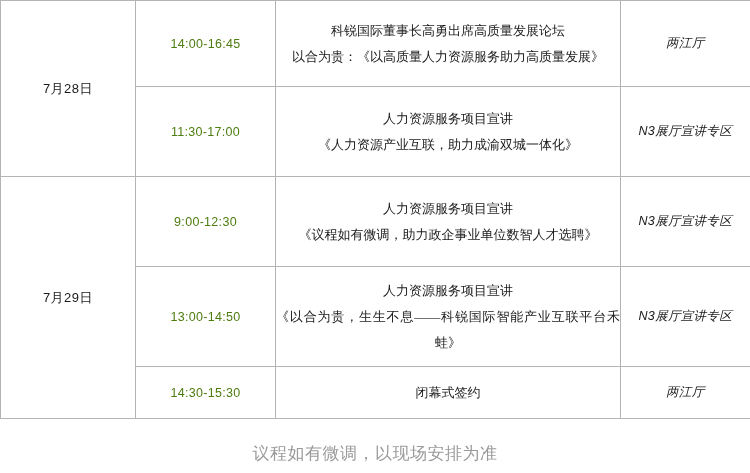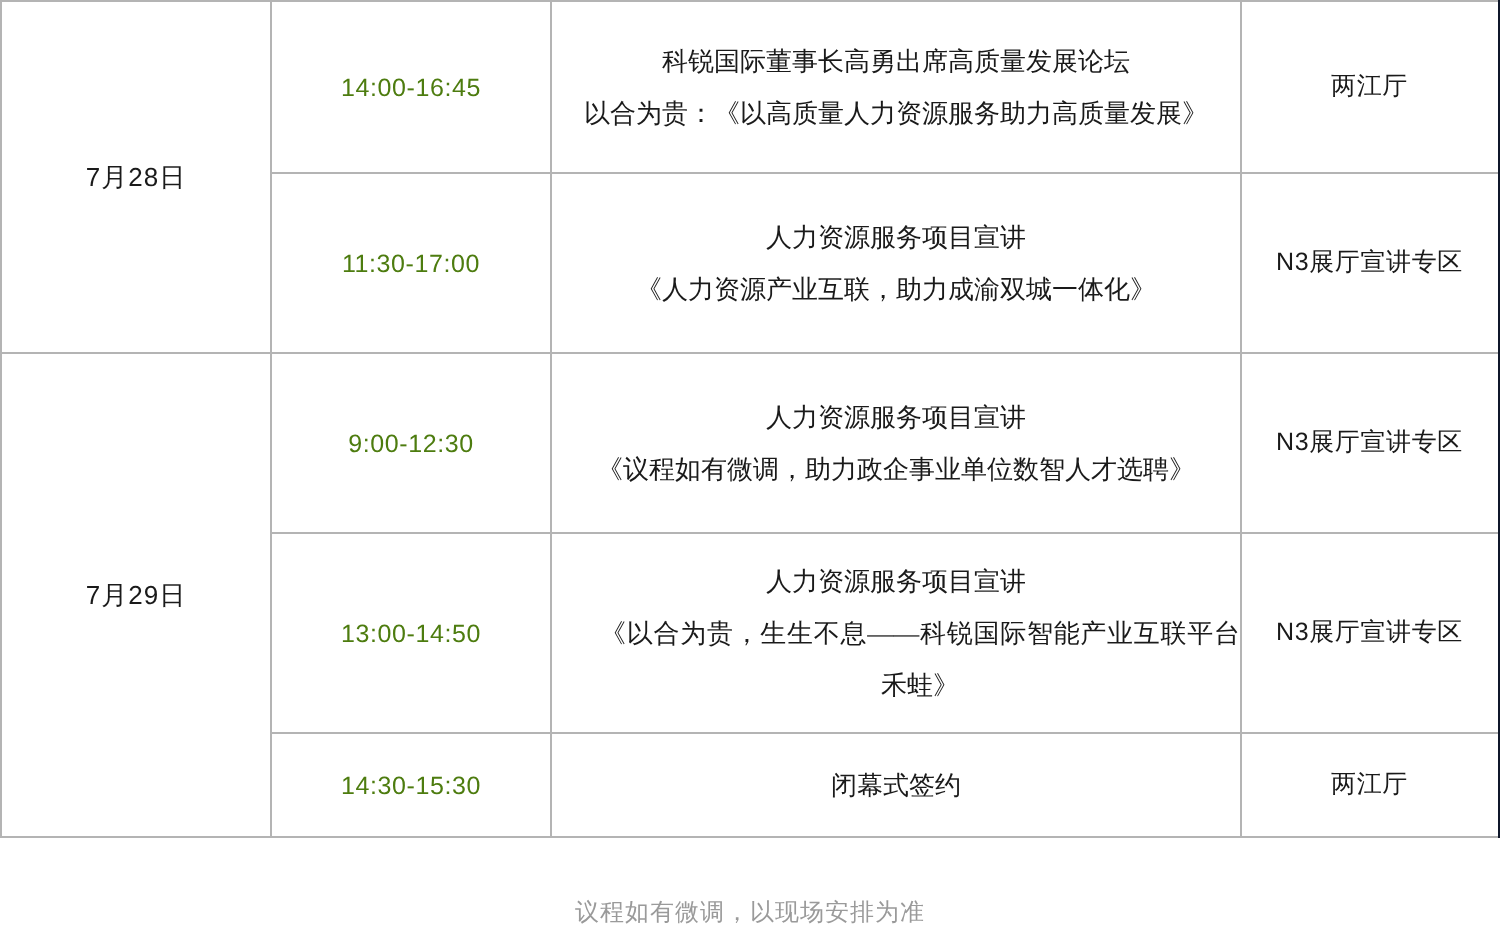--- a/index.html
+++ b/index.html
@@ -30,21 +30,22 @@
     padding: 0;
     vertical-align: middle;
     text-align: center;
   }
   
   table.agenda tr td:first-child {
     border-left: 1px solid #b4b4b4;
     margin-top: 48px;
   }
   table.agenda tr td:last-child {
-    border-right: 4px solid #0f172a;
+    border-right: 2px solid #0f172a;
+    font-style: italic;
   }
   .col-date { width: 135px; }
   .col-time { width: 140px; }
   .col-topic { width: 345px; }
   .col-place { width: 130px; }
 
   .date-cell {
     font-size: 13px;
     color: #1a1a1a;
     letter-spacing: 0.5px;
@@ -67,29 +68,28 @@
     text-align: center;
   }
   .topic-line {
     display: block;
     text-align: center;
     font-family: Liberation Serif, serif;
   }
   .topic-line.block-wrap {
     text-align: justify;
     text-align-last: center;
-    margin-left: 24px;
   }
   .footnote {
     position: absolute;
     left: 0;
     right: 0;
     bottom: 8px;
     text-align: center;
-    font-size: 12px;
+    font-size: 17px;
     color: #9a9a9a;
     letter-spacing: 0.5px;
   }
   .row-h1 { height: 86px; }
   .row-h2 { height: 90px; }
   .row-h3 { height: 90px; }
   .row-h4 { height: 100px; }
   .row-h5 { height: 52px; }
 </style>
 </head>

